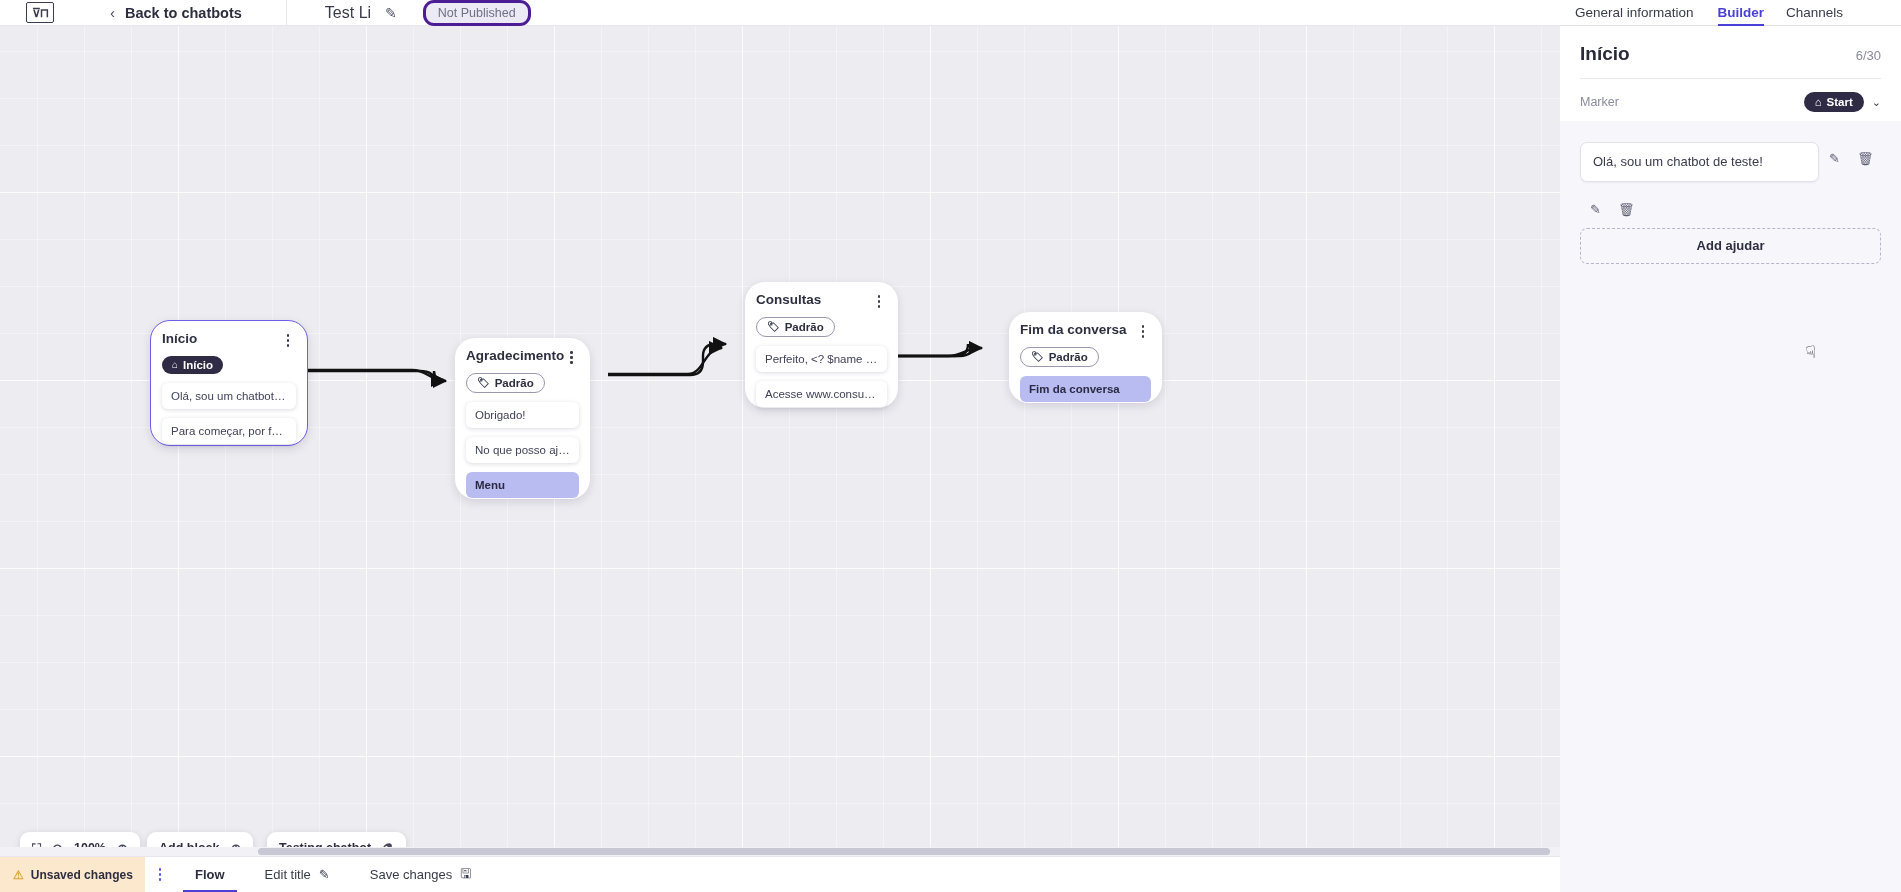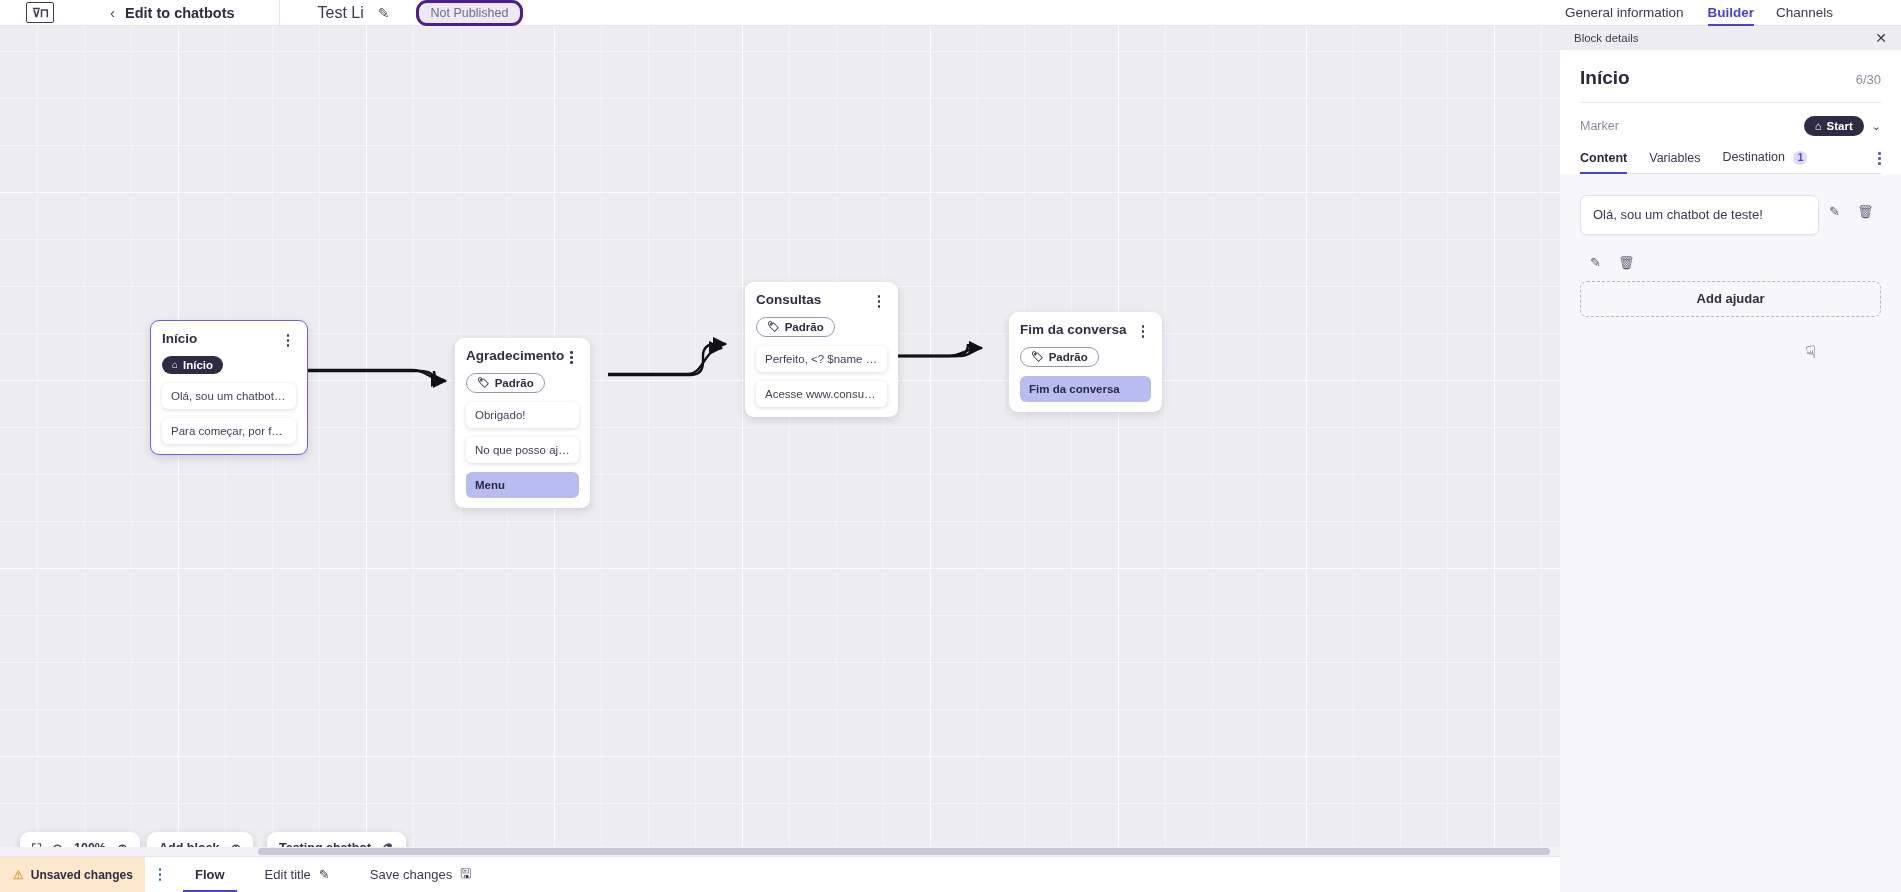--- a/index.html
+++ b/index.html
@@ -36,21 +36,21 @@
   
   .rtabs {
     position: absolute; top: 0; left: 1560px; width: 341px; height: 26px;
     display: flex; align-items: flex-end; gap: 0px;
     background: #ffffff; border-bottom: 1px solid #e1e1ea;
   }
   .rtab {
     font-size: 13.5px; color: #3a3a4c; padding: 0 0 5px 0; cursor: pointer;
     white-space: nowrap; position: relative;
   }
-  .rtab.t1 { margin-left: 5px; }
+  .rtab.t1 { margin-left: 15px; }
   .rtab.t2 { margin-left: 24px; color: #4a3fd6; font-weight: 700; }
   .rtab.t3 { margin-left: 22px; }
   .rtab.t2::after {
     content: ""; position: absolute; left: 0; right: 0; bottom: -1px;
     height: 2px; background: #4a3fd6;
   }
 
   
   .canvas {
     position: absolute; top: 26px; left: 0; width: 1560px; height: 830px;
@@ -60,23 +60,23 @@
       linear-gradient(to bottom, rgba(255,255,255,.75) 1px, transparent 1px),
       linear-gradient(to right, rgba(255,255,255,.4) 1px, transparent 1px),
       linear-gradient(to bottom, rgba(255,255,255,.4) 1px, transparent 1px);
     background-size: 188px 188px, 188px 188px, 47px 47px, 47px 47px;
     background-position: -10px -22px, -10px -22px, -10px -22px, -10px -22px;
   }
   .edges { position: absolute; inset: 0; pointer-events: none; }
 
   
   .block {
-    position: absolute; background: #ffffff; border-radius: 9px;
+    position: absolute; background: #ffffff; border-radius: 20px;
     box-shadow: 0 3px 10px rgba(30,26,70,.13);
-    padding: 11px 11px 10px 11px;
+    padding: 11px 11px 1px 11px;
   }
   .block.selected { border: 1.6px solid #6e5ee6; }
   .blk-head { display: flex; align-items: flex-start; justify-content: space-between; }
   .blk-title { font-size: 13.5px; font-weight: 700; color: #2e2e40; line-height: 1.1; }
   .kebab {
     width: 16px; display: flex; flex-direction: column; align-items: center;
     gap: 2.5px; cursor: pointer; padding-top: 2px;
   }
   .kebab i { width: 2.6px; height: 2.6px; border-radius: 50%; background: #3a3a4c; display: block; }
   .tag {
@@ -203,21 +203,21 @@
 <body>
 
 <div id="app">
 
   <div class="topbar">
     <div class="logo-box">
       <span class="logo-glyph">⊽⊓</span>
     </div>
     <div class="back-wrap">
       <span class="chev-left">‹</span>
-      <span class="back-label">Edit to chatbots</span>
+      <span class="back-label">Back to chatbots</span>
     </div>
     <div class="topbar-sep"></div>
     <span class="bot-title">Test Li</span>
     <span class="pencil-ic">✎</span>
     <span class="pub-badge">Not Published</span>
   </div>
 
   <div class="rtabs">
     <div class="rtab t1">General information</div>
     <div class="rtab t2">Builder</div>
@@ -361,59 +361,38 @@
       <span>Edit title</span>
       <span>✎</span>
     </div>
     <div class="sb-item">
       <span>Save changes</span>
       <span>🖫</span>
     </div>
   </div>
 
   <div class="rpanel">
-    <div class="rp-head">
-      <span class="rp-head-t">Block details</span>
-      <span class="close-x">✕</span>
-    </div>
 
     <div class="rp-body">
       <div class="rp-titlerow">
         <span class="rp-title">Início</span>
         <span class="rp-count">6/30</span>
       </div>
 
       <div class="rp-markerrow">
         <span class="rp-marker-lbl">Marker</span>
         <span class="marker-ctl">
           <span class="start-chip">
             <span>⌂</span>
             <span>Start</span>
           </span>
           <span class="chev-d">⌄</span>
         </span>
       </div>
 
-      <div class="rp-tabs">
-        <div class="rp-tab active">
-          <span>Content</span>
-        </div>
-        <div class="rp-tab">
-          <span>Variables</span>
-        </div>
-        <div class="rp-tab">
-          <span>Destination</span>
-          <span class="dest-badge">1</span>
-        </div>
-        <div class="rp-tabs-kebab">
-            <i></i>
-            <i></i>
-            <i></i>
-          </div>
-      </div>
     </div>
 
     <div class="rp-content">
       <div class="content-row">
         <div class="content-box">Olá, sou um chatbot de teste!</div>
         <span class="row-ic">✎</span>
         <span class="row-ic">🗑</span>
       </div>
       <div class="content-row">
         <span class="row-ic">✎</span>

